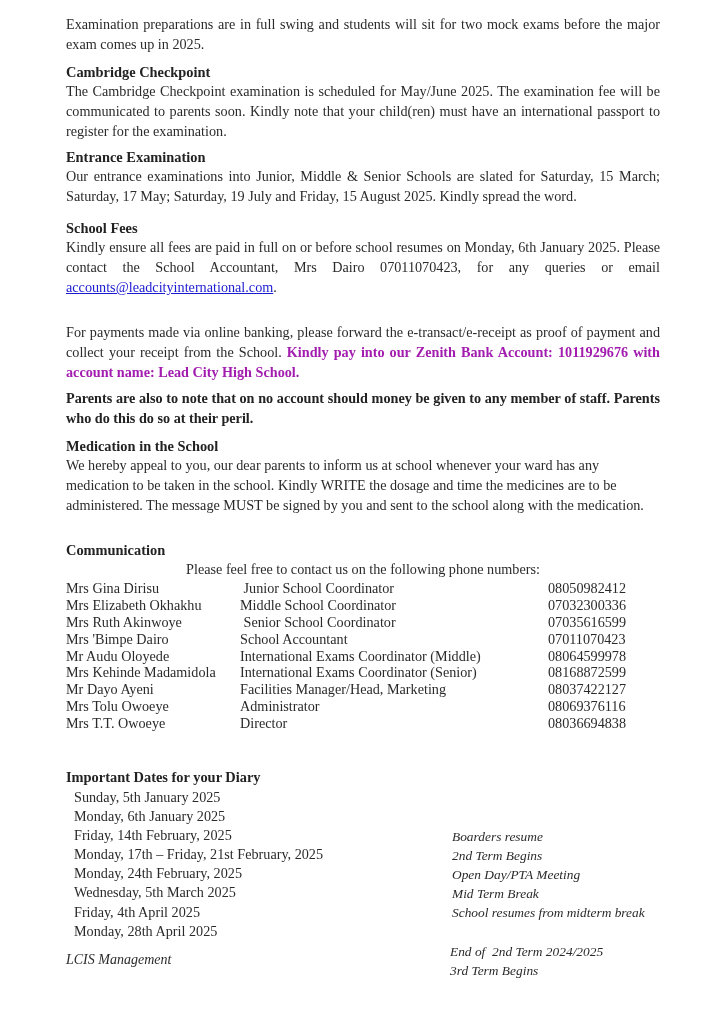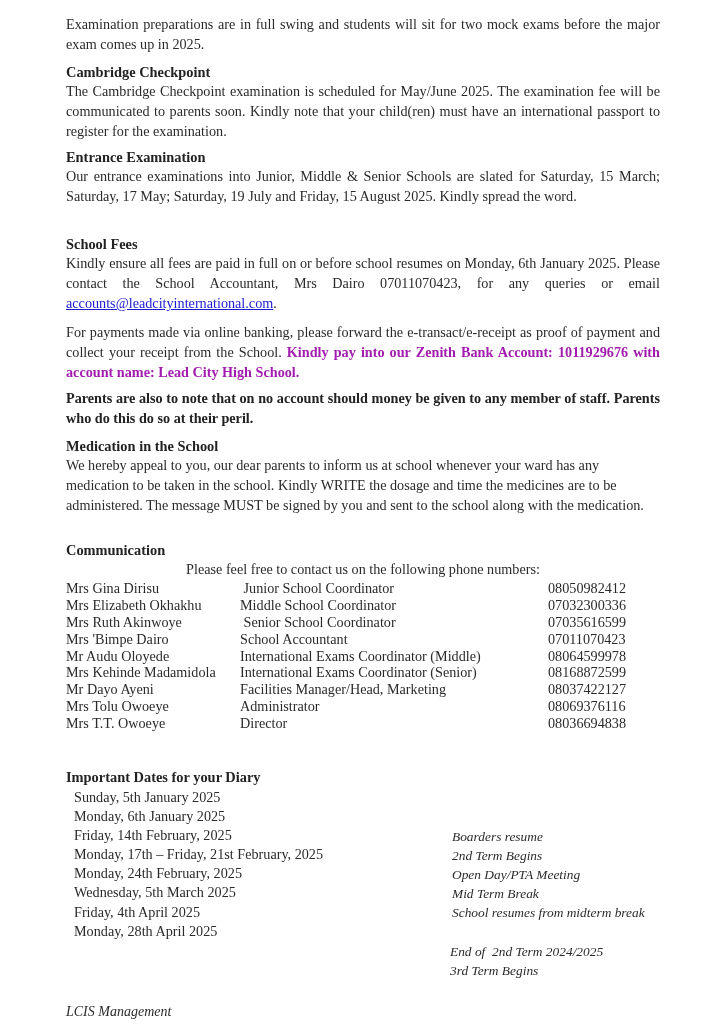--- a/index.html
+++ b/index.html
@@ -37,21 +37,21 @@
   <div class="block" style="top:64px;">
     <h2>Cambridge Checkpoint</h2>
     <p>The Cambridge Checkpoint examination is scheduled for May/June 2025. The examination fee will be communicated to parents soon. Kindly note that your child(ren) must have an international passport to register for the examination.</p>
   </div>
 
   <div class="block" style="top:149px;">
     <h2>Entrance Examination</h2>
     <p>Our entrance examinations into Junior, Middle &amp; Senior Schools are slated for Saturday, 15 March; Saturday, 17 May; Saturday, 19 July and Friday, 15 August 2025. Kindly spread the word.</p>
   </div>
 
-  <div class="block" style="top:236px;">
+  <div class="block" style="top:220px;">
     <h2>School Fees</h2>
     <p><span>Kindly ensure all fees are paid in full on or before school resumes on Monday, 6th January 2025. Please contact the School Accountant, Mrs Dairo 07011070423, for any queries or email </span><a class="email" href="#">accounts@leadcityinternational.com</a><span>.</span></p>
   </div>
 
   <div class="block" style="top:322px;">
     <p><span>For payments made via online banking, please forward the e-transact/e-receipt as proof of payment and collect your receipt from the School. </span><b>Kindly pay into our Zenith Bank Account: 1011929676 with account name: Lead City High School.</b></p>
   </div>
 
   <div class="block" style="top:388px;">
     <p style="font-weight:bold;color:#222;">Parents are also to note that on no account should money be given to any member of staff. Parents who do this do so at their peril.</p>
@@ -146,15 +146,15 @@
     <div class="drow">
       <span class="date" style="width:376px;">Friday, 4th April 2025</span>
       <span class="event" style="white-space:pre;">End of  2nd Term 2024/2025</span>
     </div>
     <div class="drow">
       <span class="date" style="width:376px;">Monday, 28th April 2025</span>
       <span class="event">3rd Term Begins</span>
     </div>
   </div>
 
-  <div class="sign" style="top:1004px;">LCIS Management</div>
+  <div class="sign" style="top:952px;">LCIS Management</div>
 
 </div>
 
 </body></html>

